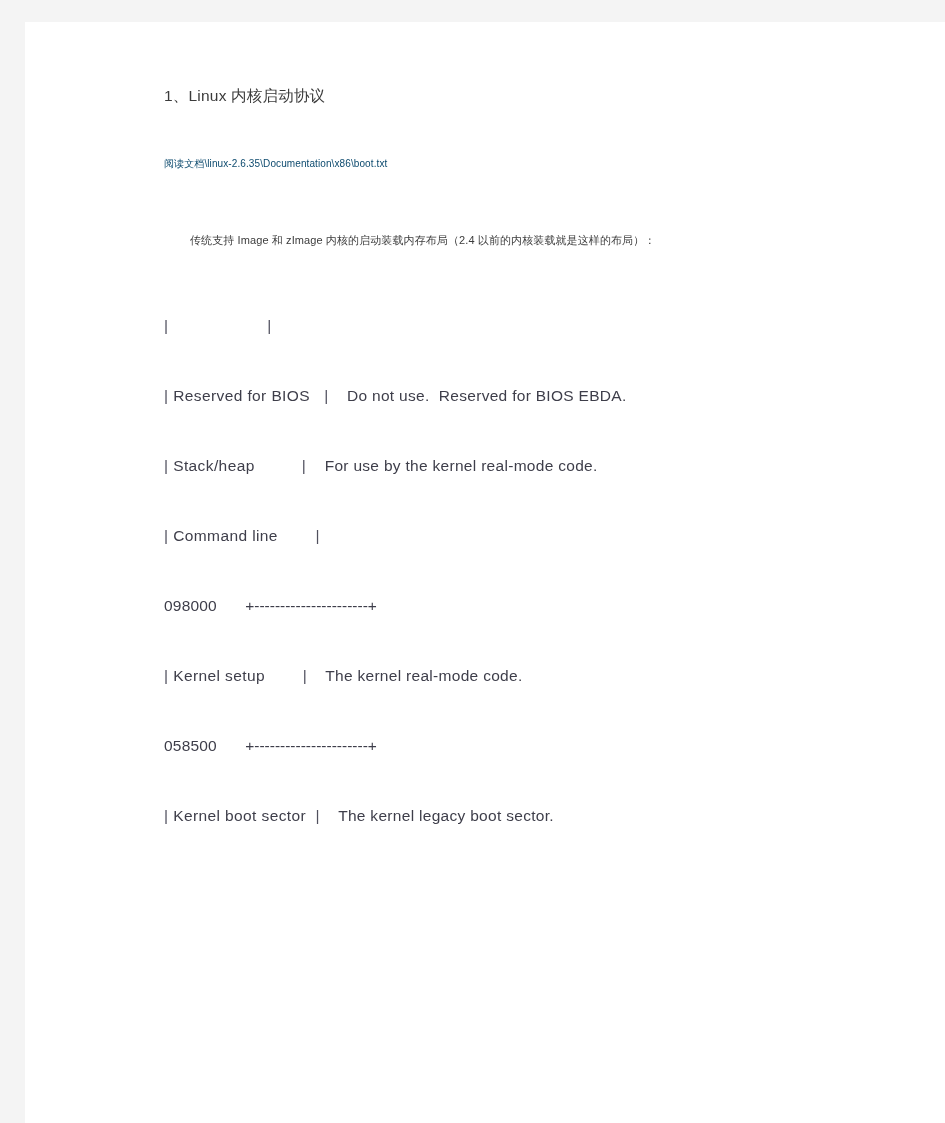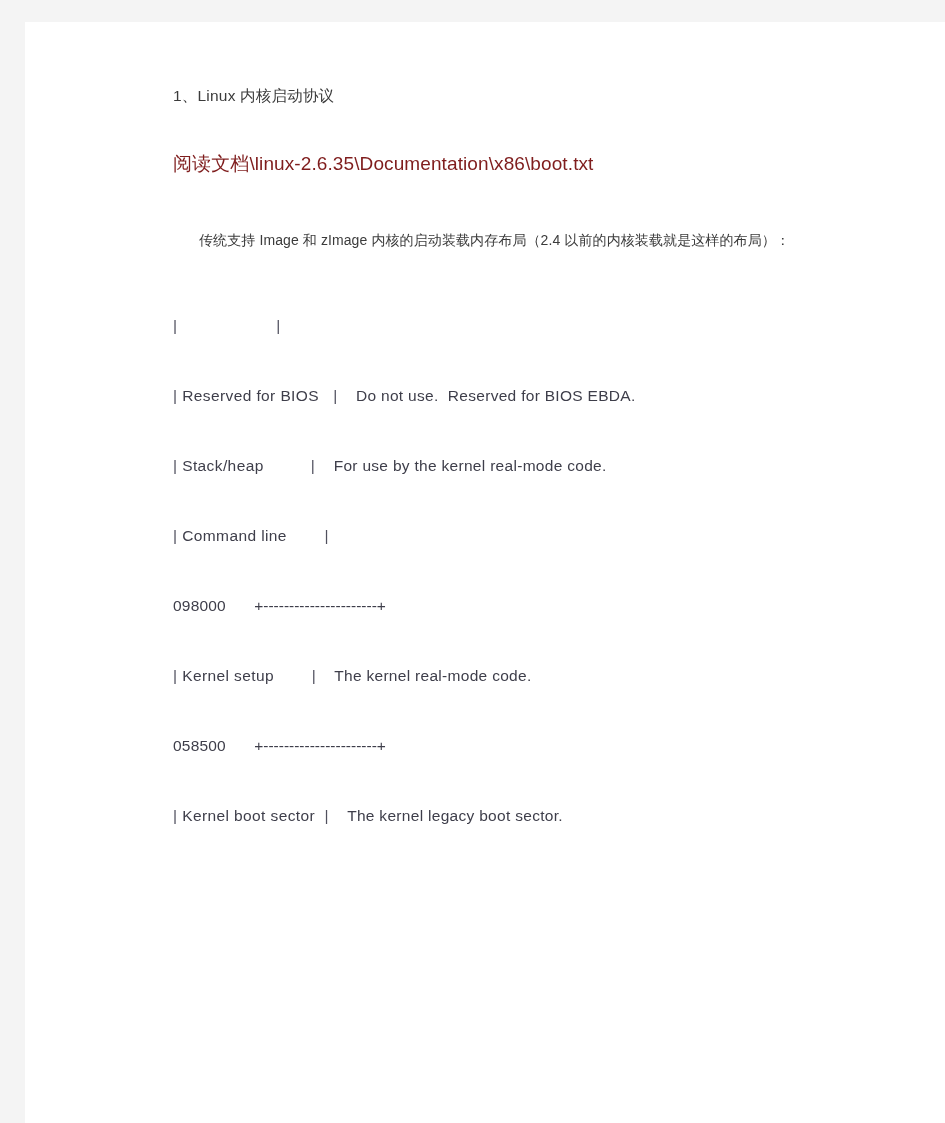--- a/index.html
+++ b/index.html
@@ -17,40 +17,40 @@
   #page {
     position: absolute;
     left: 25px;
     top: 22px;
     width: 920px;
     height: 1101px;
     background: #ffffff;
   }
   #content {
     position: absolute;
-    left: 148px;
+    left: 139px;
     top: 60px;
     width: 715px;
   }
   .heading {
     font-size: 15.5px;
     color: #3b3b3b;
     line-height: 28px;
     margin: 0 0 40px 0;
     letter-spacing: 0.2px;
   }
   .path-line {
-    font-size: 19px;
-    color: #7f1d1d;
+    font-size: 10px;
+    color: #0c4a6e;
     line-height: 28px;
     margin: 0 0 42px 0;
     letter-spacing: 0.1px;
   }
   .body-para {
-    font-size: 14px;
+    font-size: 11px;
     color: #3b3b3b;
     line-height: 41px;
     margin: 0 0 30px 0;
     text-indent: 26px;
     text-align: justify;
     letter-spacing: 0.1px;
   }
   .diagram {
     margin: 0;
     padding: 0;

